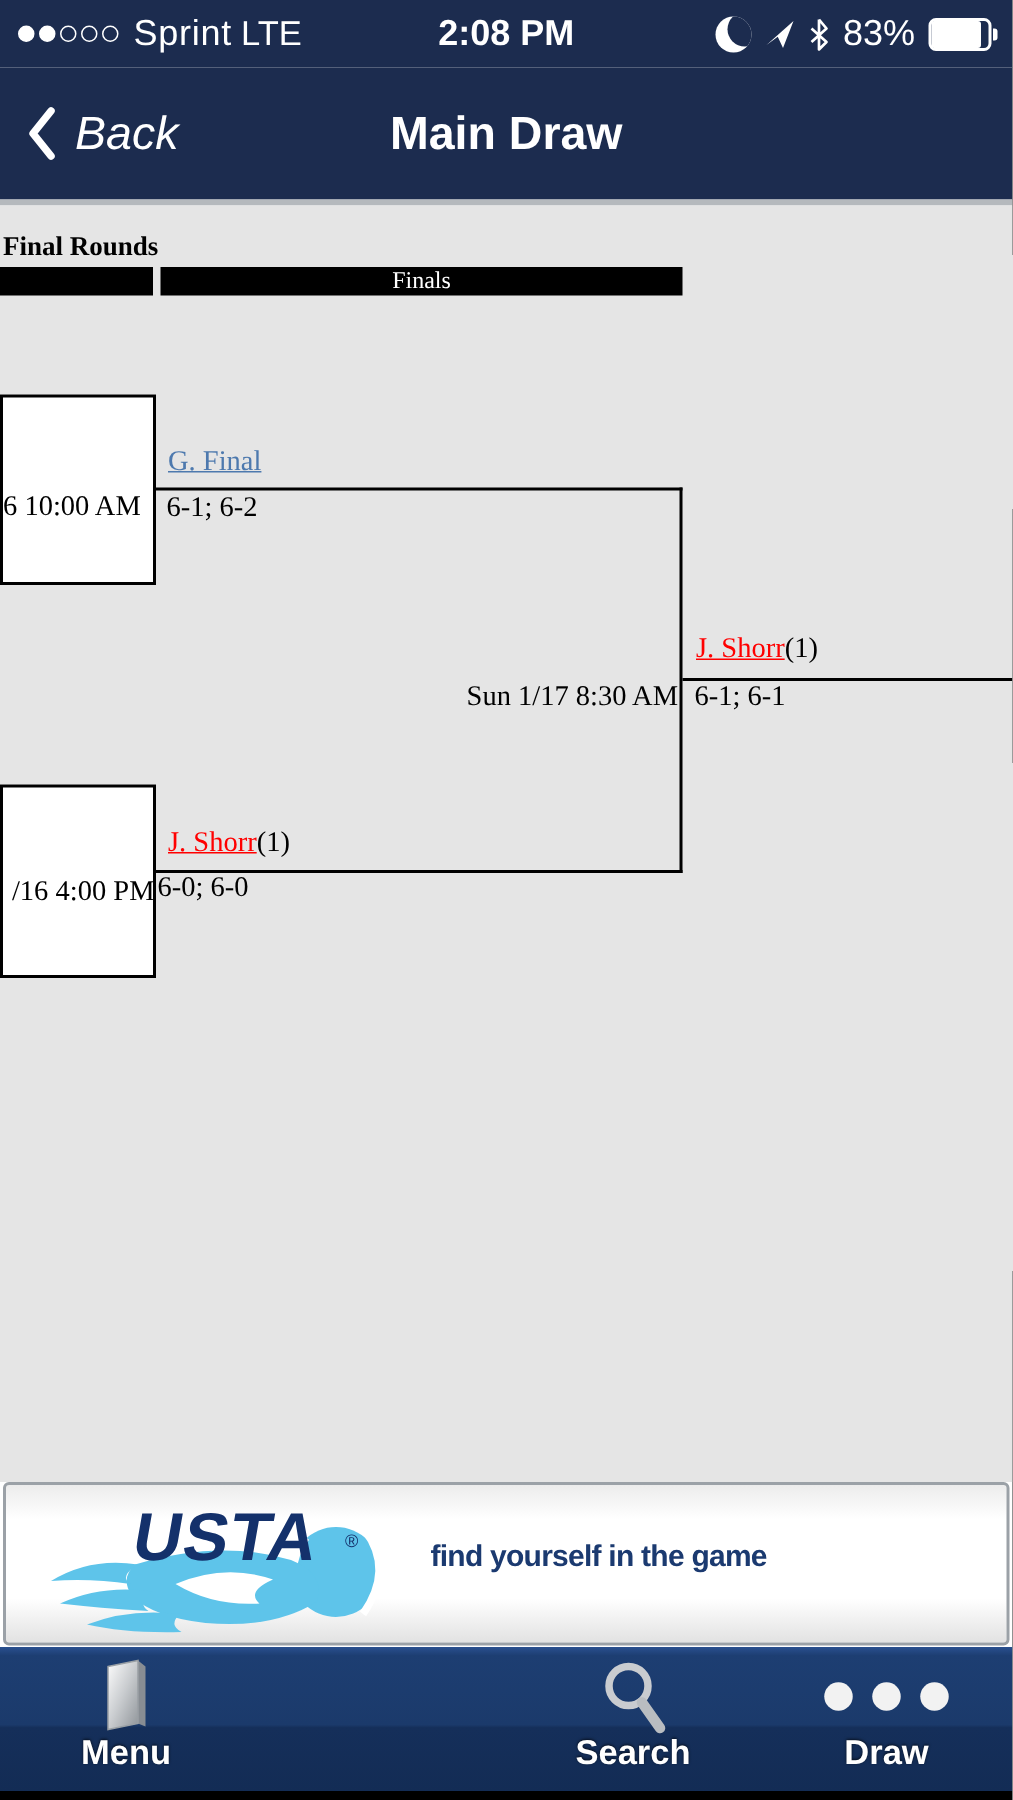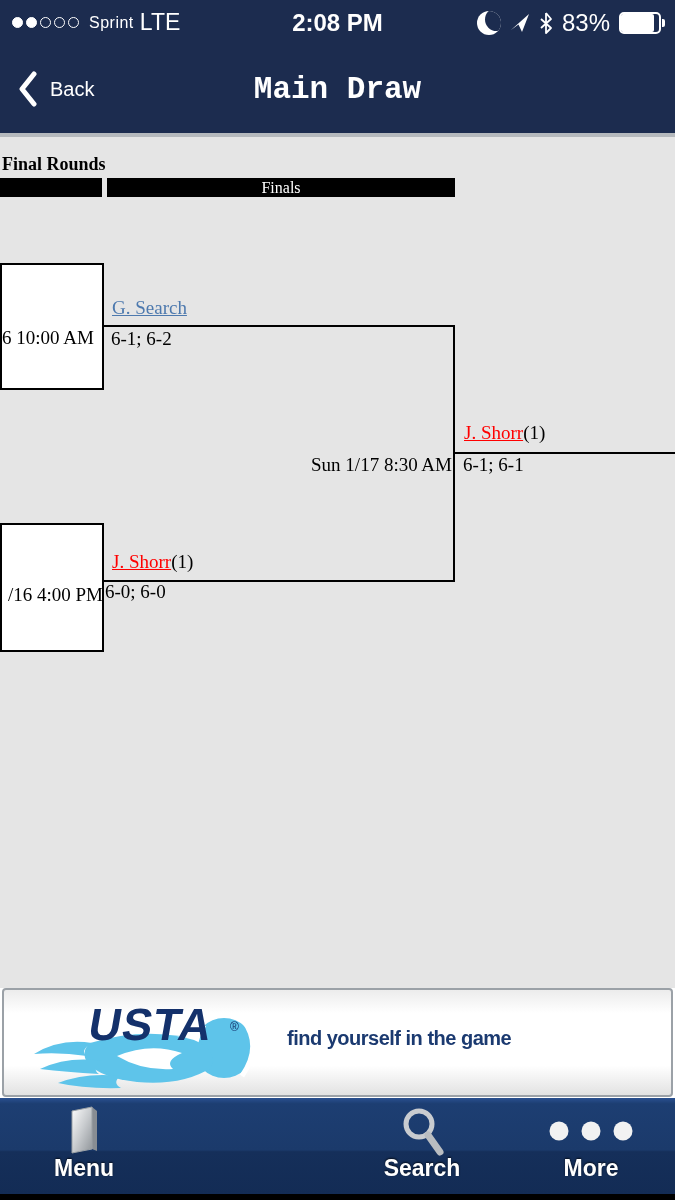--- a/index.html
+++ b/index.html
@@ -20,44 +20,44 @@
   }
   
   .status-bar{
     position:absolute;left:0;top:0;width:675px;height:45px;background:var(--navy);
     color:#fff;
   }
   .sb-left{position:absolute;left:12px;top:0;height:45px;display:flex;align-items:center;gap:4px;}
   .signal-dots{display:flex;gap:3px;margin-right:6px;}
   .dot{width:11px;height:11px;border-radius:50%;border:1.5px solid #fff;}
   .dot.filled{background:#fff;}
-  .sb-carrier{font-size:16px;letter-spacing:.5px;}
+  .sb-carrier{font-size:24px;letter-spacing:.5px;}
   .sb-network{font-size:23px;margin-left:2px;}
   .sb-time{
     position:absolute;left:0;right:0;top:0;height:45px;display:flex;align-items:center;justify-content:center;
     font-size:24px;font-weight:bold;
   }
   .sb-right{position:absolute;right:10px;top:0;height:45px;display:flex;align-items:center;gap:9px;}
   .moon{position:relative;width:24px;height:24px;border-radius:50%;background:#fff;overflow:hidden;}
   .moon-cut{position:absolute;left:8px;top:-3px;width:23px;height:23px;border-radius:50%;background:var(--navy);}
   .sb-batt-text{font-size:24px;}
   .battery{position:relative;width:46px;height:22px;}
   .batt-body{position:absolute;left:0;top:0;width:42px;height:22px;border:2px solid #fff;border-radius:5px;}
   .batt-fill{position:absolute;left:2px;top:2px;bottom:2px;width:33px;background:#fff;border-radius:2px;}
   .batt-tip{position:absolute;right:0;top:7px;width:3px;height:8px;background:#fff;border-radius:0 2px 2px 0;}
   
   .nav-bar{
     position:absolute;left:0;top:45px;width:675px;height:88px;background:var(--navy);color:#fff;
   }
   .nav-divider{position:absolute;left:0;top:133px;width:675px;height:4px;background:#b5b9bd;}
   .back-btn{position:absolute;left:18px;top:0;height:88px;display:flex;align-items:center;gap:12px;cursor:pointer;}
-  .back-label{font-size:20px;}
+  .back-label{font-size:31px;font-style:italic;}
   .nav-title{
     position:absolute;left:0;right:0;top:0;height:88px;display:flex;align-items:center;justify-content:center;
-    font-size:31px;font-weight:bold;font-family:Liberation Mono, monospace;
+    font-size:31px;font-weight:bold;
   }
   
   .bracket{position:absolute;left:0;top:137px;width:675px;height:851px;background:#e5e5e5;
     font-family:"Liberation Serif","DejaVu Serif",serif;color:#000;}
   .section-title{position:absolute;left:2px;top:17px;font-weight:bold;font-size:18px;}
   .round-bar{position:absolute;top:41px;height:19px;background:#000;}
   .round-bar.small{left:0;width:102px;}
   .round-bar.main{left:107px;width:348px;color:#fff;font-size:16px;display:flex;align-items:center;justify-content:center;}
   .b-box{position:absolute;border:2px solid #000;background:#fff;}
   .box-top{left:0;top:126px;width:104px;height:127px;}
@@ -160,21 +160,21 @@
     <div class="round-bar small"></div>
     <div class="round-bar main">Finals</div>
 
     <div class="b-box box-top"></div>
     <div class="b-box box-bottom"></div>
     <div class="b-line line-sf1"></div>
     <div class="b-line line-sf2"></div>
     <div class="b-line line-vert"></div>
     <div class="b-line line-final"></div>
 
-    <span class="b-text t-sf1-winner b-link blue">G. Search</span>
+    <span class="b-text t-sf1-winner b-link blue">G. Final</span>
     <span class="b-text t-sf1-score">6-1; 6-2</span>
     <span class="b-text t-sf1-date">6 10:00 AM</span>
 
     <span class="b-text t-final-winner"><span class="b-link red">J. Shorr</span><span class="b-seed">(1)</span></span>
     <span class="b-text t-final-date">Sun 1/17 8:30 AM</span>
     <span class="b-text t-final-score">6-1; 6-1</span>
 
     <span class="b-text t-sf2-winner"><span class="b-link red">J. Shorr</span><span class="b-seed">(1)</span></span>
     <span class="b-text t-sf2-score">6-0; 6-0</span>
     <span class="b-text t-sf2-date">/16 4:00 PM</span>
@@ -230,18 +230,18 @@
     </div>
 
     <div class="tab tab-more">
       <span class="tab-icon" style="top:22px;">
         <svg width="90" height="22" viewBox="0 0 90 22">
           <circle cx="13" cy="11" r="9.5" fill="#f2f2f2"></circle>
           <circle cx="45" cy="11" r="9.5" fill="#f2f2f2"></circle>
           <circle cx="77" cy="11" r="9.5" fill="#f2f2f2"></circle>
         </svg>
       </span>
-      <span class="tab-label">More</span>
+      <span class="tab-label">Draw</span>
     </div>
   </div>
   <div class="tab-bar-base"></div>
 
 </div>
 
 </body></html>

